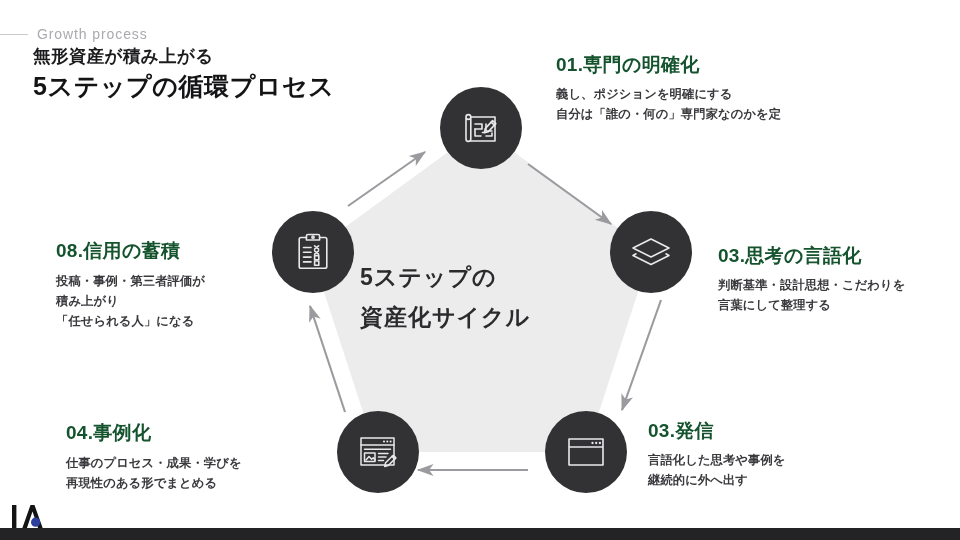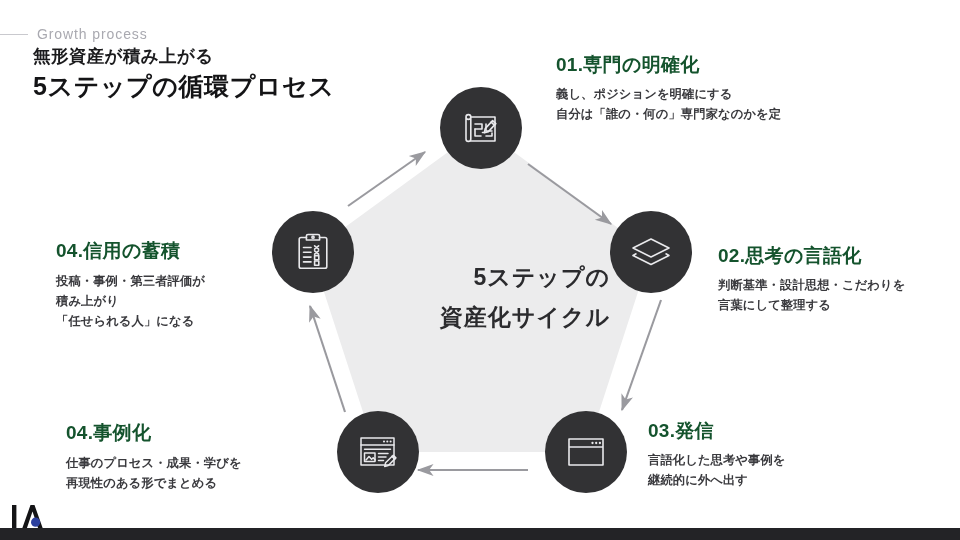--- a/index.html
+++ b/index.html
@@ -36,21 +36,21 @@
     letter-spacing:0.6px; white-space:nowrap;
   }
 
   
   #stage { position:absolute; left:0; top:0; width:960px; height:540px; }
   #stage svg { position:absolute; left:0; top:0; }
 
   
   #center-label {
     position:absolute; left:360px; top:258px; width:250px;
-    text-align:right; color:#2b2b2e;
+    text-align:left; color:#2b2b2e;
     font-size:23px; font-weight:700; line-height:1.72;
     letter-spacing:1px; pointer-events:none;
   }
 
   
   .node {
     position:absolute; width:82px; height:82px; border-radius:50%;
     background:#323234;
     display:flex; align-items:center; justify-content:center;
   }
@@ -198,39 +198,39 @@
     </span>
   </div>
 
   <div class="step-block" id="step-01">
     <div class="step-title">01.専門の明確化</div>
     <div class="step-desc">義し、ポジションを明確にする</div>
     <div class="step-desc">自分は「誰の・何の」専門家なのかを定</div>
   </div>
 
   <div class="step-block" id="step-02">
-    <div class="step-title">02.思考の言語化</div>
+    <div class="step-title">03.思考の言語化</div>
     <div class="step-desc">判断基準・設計思想・こだわりを</div>
     <div class="step-desc">言葉にして整理する</div>
   </div>
 
   <div class="step-block" id="step-03">
     <div class="step-title">03.発信</div>
     <div class="step-desc">言語化した思考や事例を</div>
     <div class="step-desc">継続的に外へ出す</div>
   </div>
 
   <div class="step-block" id="step-04">
     <div class="step-title">04.事例化</div>
     <div class="step-desc">仕事のプロセス・成果・学びを</div>
     <div class="step-desc">再現性のある形でまとめる</div>
   </div>
 
   <div class="step-block" id="step-05">
-    <div class="step-title">04.信用の蓄積</div>
+    <div class="step-title">08.信用の蓄積</div>
     <div class="step-desc">投稿・事例・第三者評価が</div>
     <div class="step-desc">積み上がり</div>
     <div class="step-desc">「任せられる人」になる</div>
   </div>
 
   <div id="logo">
     <svg width="56" height="28" viewBox="0 0 56 28">
       <rect x="2" y="2" width="4.4" height="24" fill="#141416"></rect>
       <path d="M12 26 L20.5 2 L24.5 2 L33 26 L28.4 26 L22.5 8.6 L16.6 26 Z" fill="#141416"></path>
       <circle cx="25.6" cy="19.2" r="4.6" fill="#2b3f9e"></circle>

